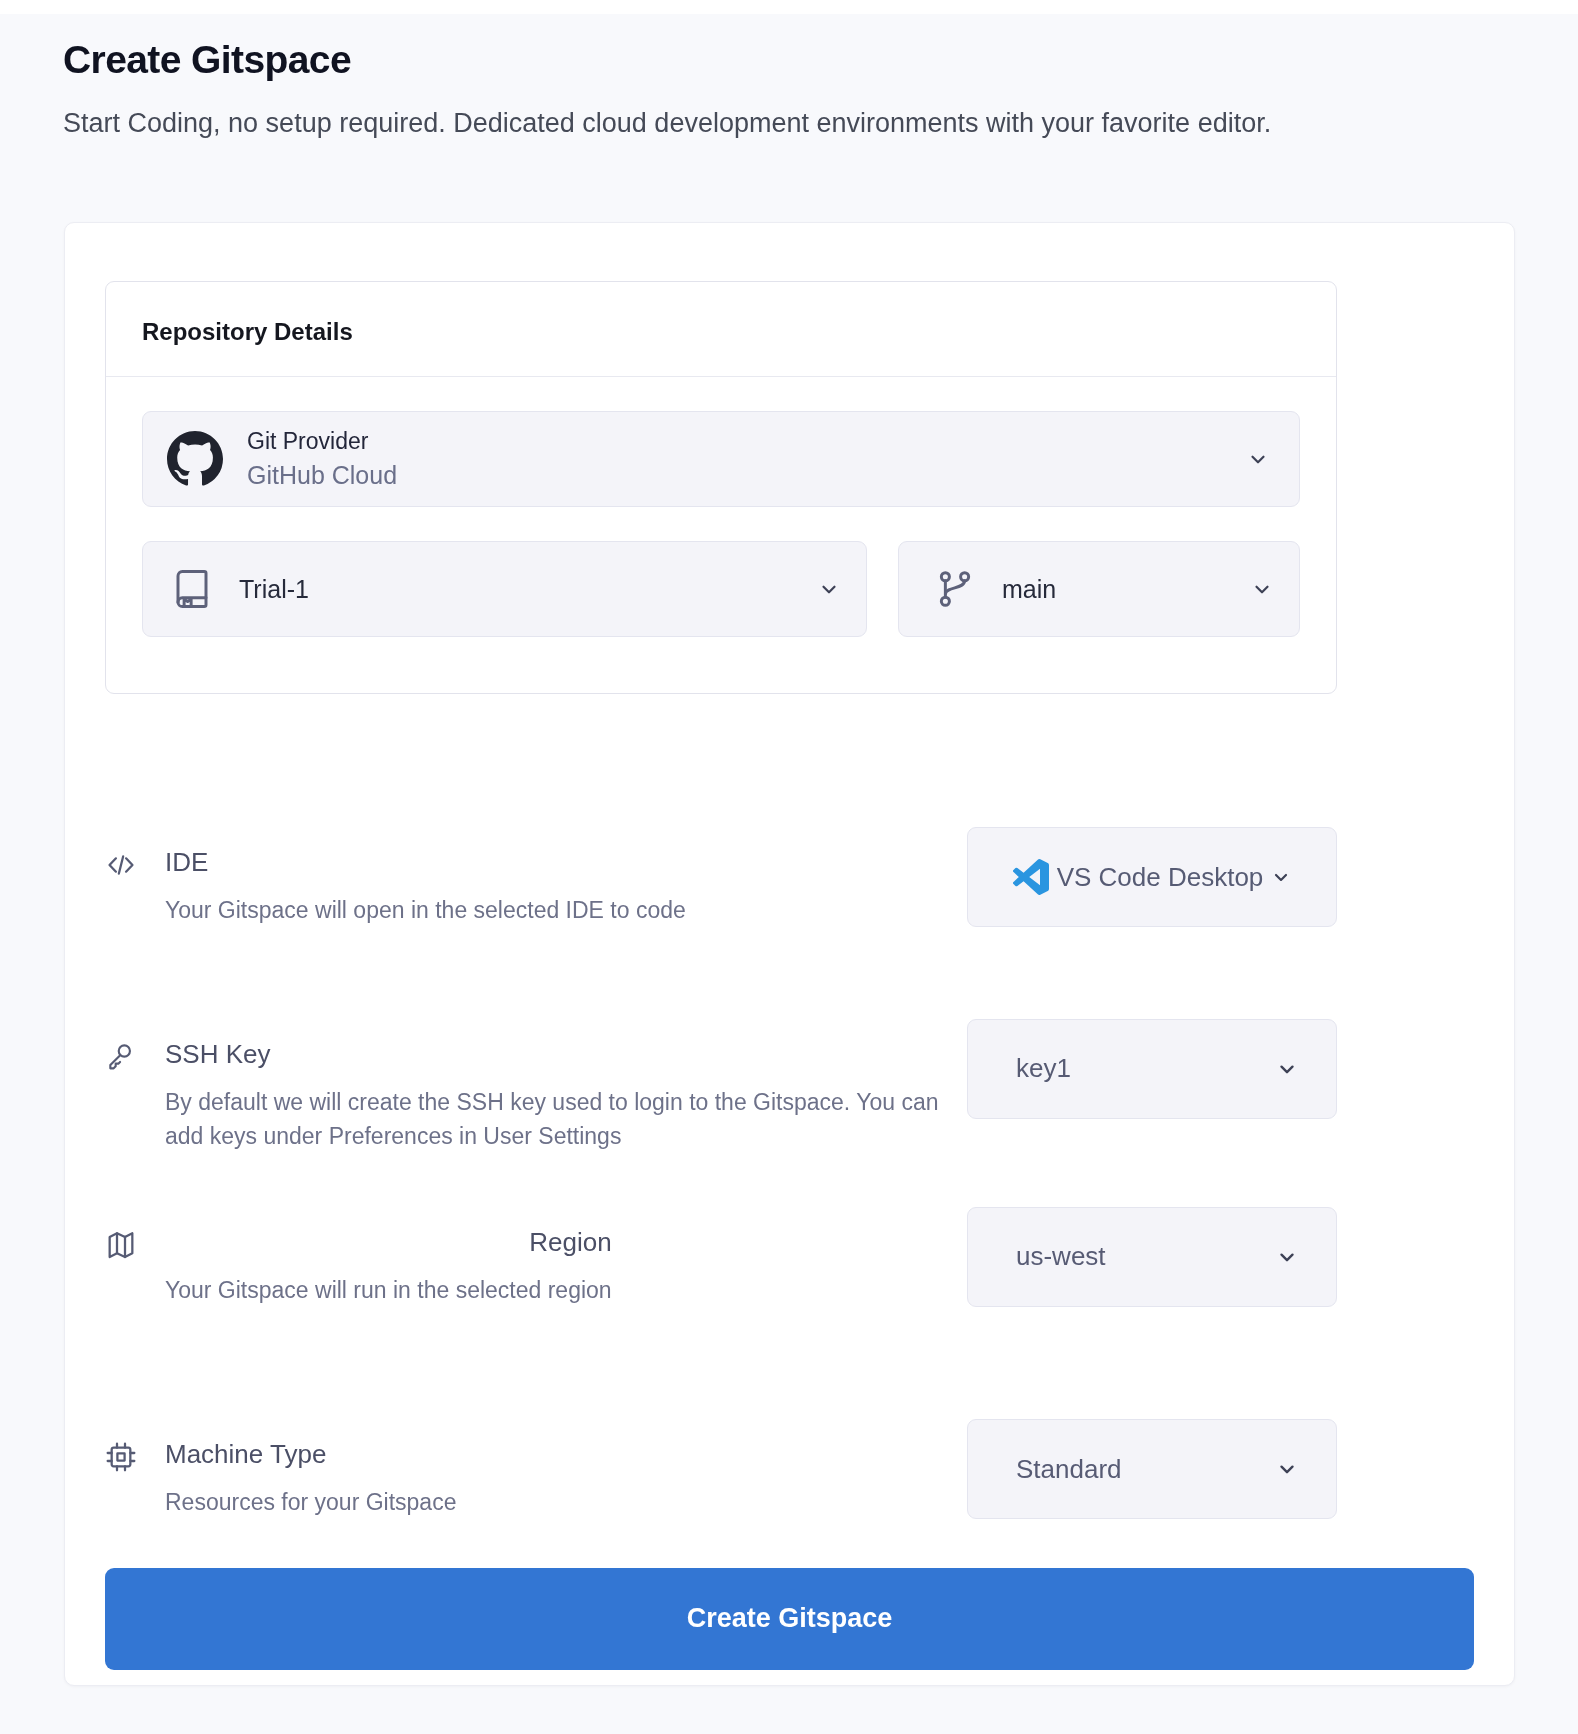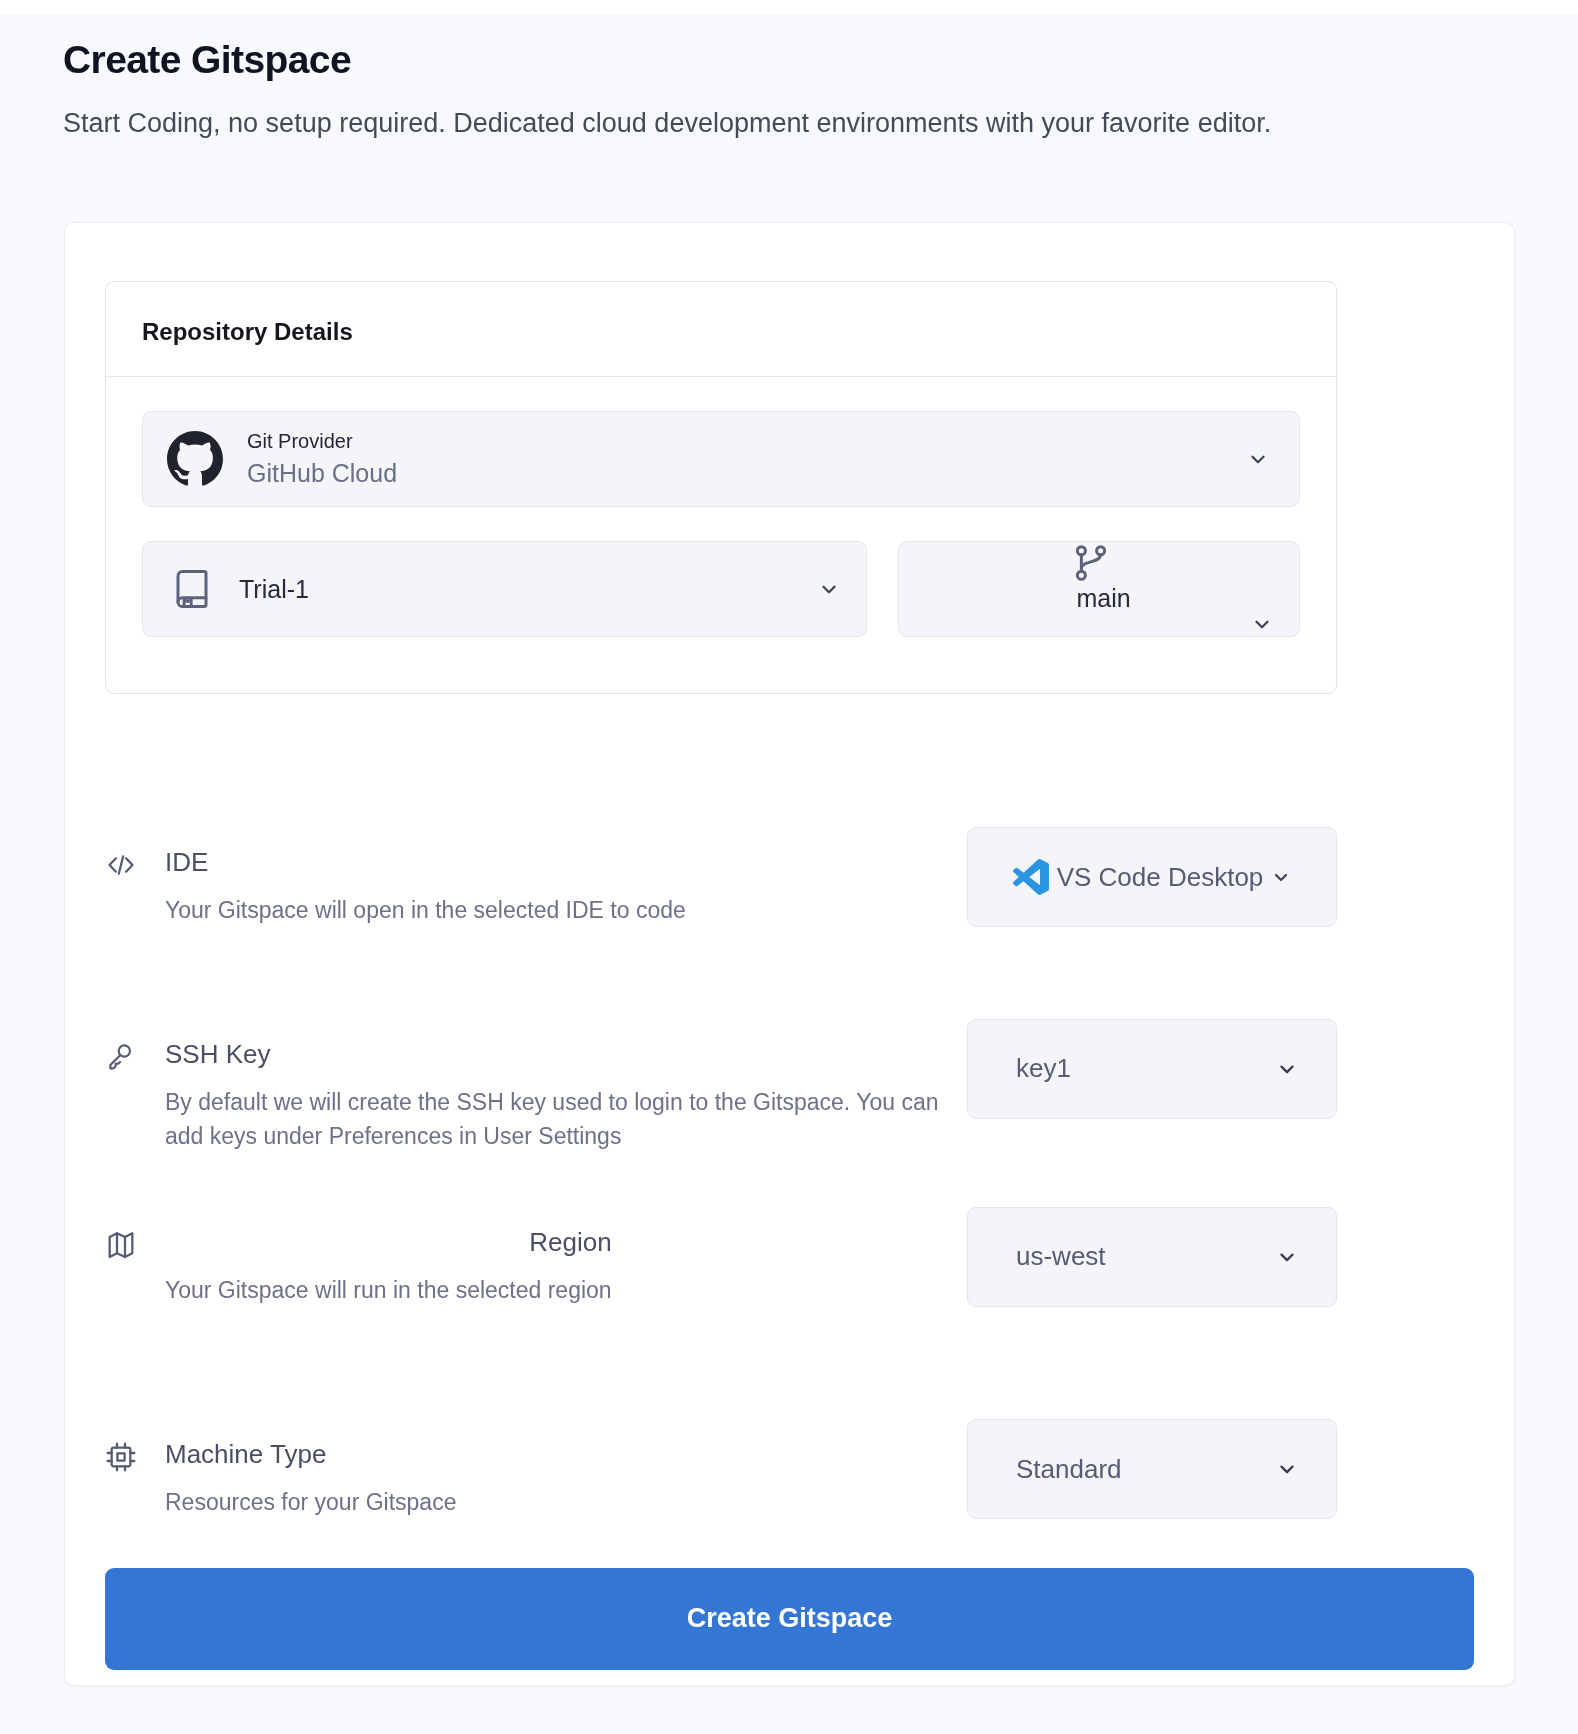--- a/index.html
+++ b/index.html
@@ -54,27 +54,27 @@
     display: flex; align-items: center;
     cursor: pointer;
   }
   .chevron { flex: 0 0 auto; width: 22px; height: 22px; color: #3d4156; }
   .chevron svg { display:block; width:100%; height:100%; }
 
   .provider-select { height: 96px; padding: 0 30px 0 24px; }
   .gh-badge { width: 56px; height: 56px; margin-right: 24px; color:#20232e; }
   .gh-badge svg { display:block; width:100%; height:100%; }
   .provider-labels { display:flex; flex-direction:column; }
-  .provider-label { font-size: 20px; font-weight: 500; color: #23263a; }
+  .provider-label { font-size: 23px; font-weight: 500; color: #23263a; }
   .provider-value { font-size: 25px; color: #6a6f8a; margin-top: 6px; }
   .provider-select .chevron { margin-left:auto; }
 
   .repo-row { display:flex; gap: 31px; margin-top: 34px; border-radius: 20px; }
   .repo-select { width: 729px; height: 96px; padding: 0 26px 0 28px; }
-  .branch-select { width: 404px; height: 96px; padding: 0 26px 0 35px; flex-direction: column; }
+  .branch-select { width: 404px; height: 96px; padding: 0 26px 0 35px; }
   .mini-icon { width: 42px; height: 42px; color: #5d617a; margin-right: 26px; flex:0 0 auto; }
   .mini-icon svg { display:block; width:100%; height:100%; }
   .select-value { font-size: 25px; font-weight: 500; color: #262a3b; }
   .repo-select .chevron, .branch-select .chevron { margin-left:auto; }
 
   
   .form-row { display:flex; justify-content: space-between; width: 1232px; }
   .form-row.ide     { margin-top: 133px; }
   .form-row.ssh     { margin-top: 91px;  }
   .form-row.region  { margin-top: 53px; text-align: right;  }

